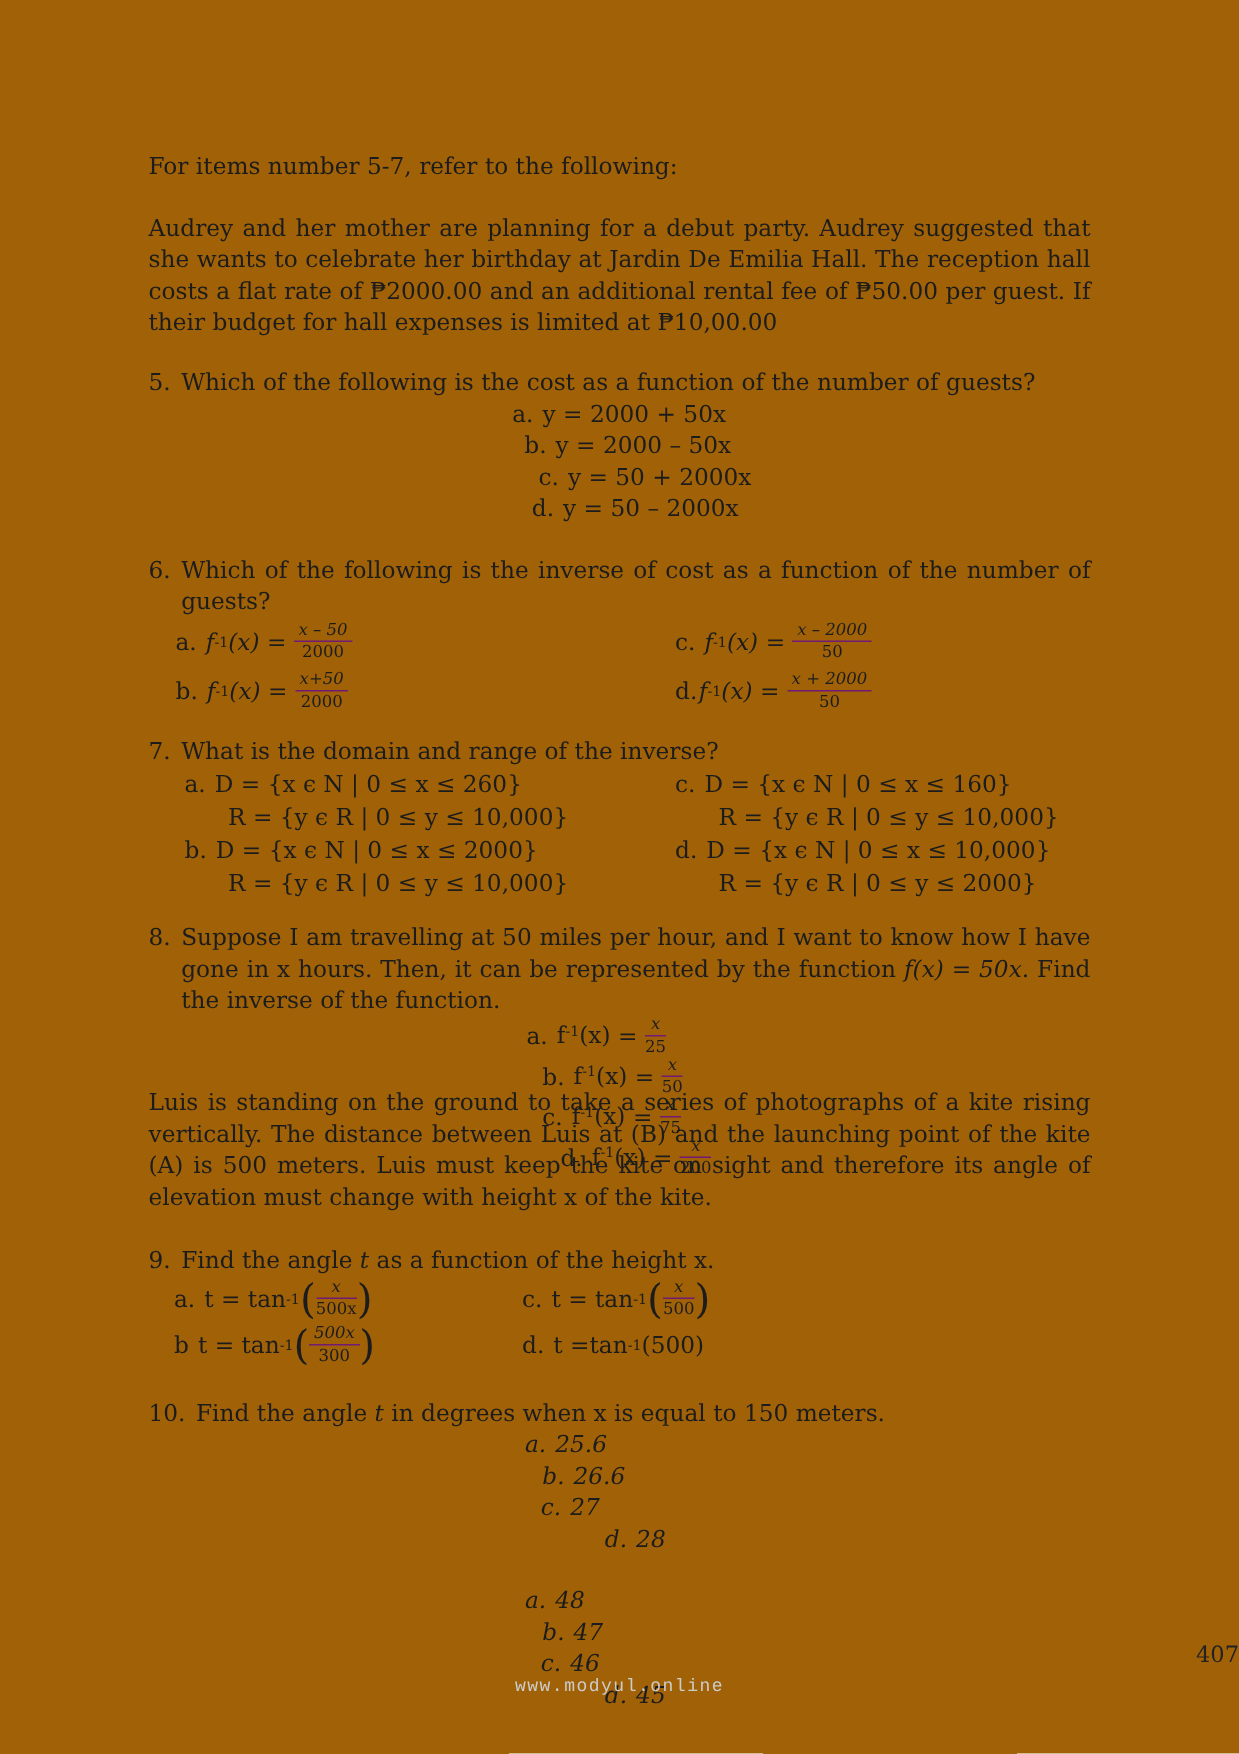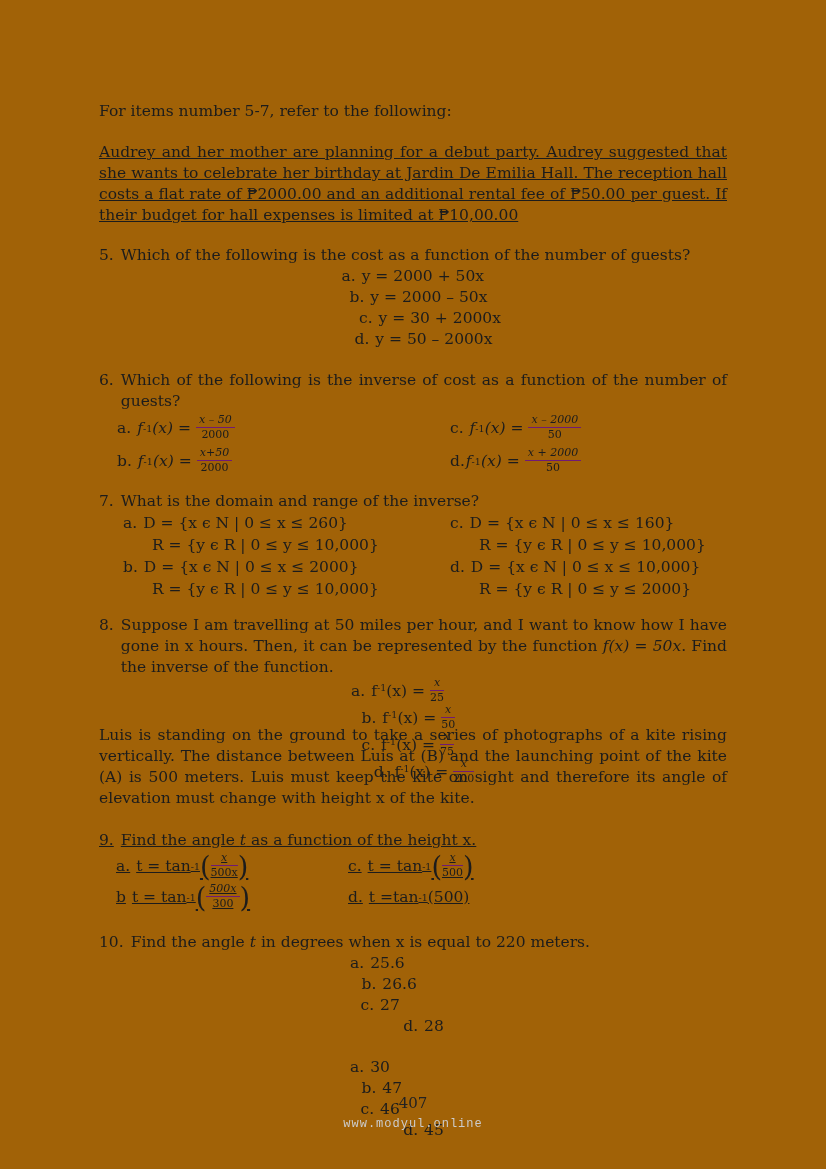--- a/index.html
+++ b/index.html
@@ -4,63 +4,63 @@
 <style>
   html,body { margin:0; padding:0; background:#ffffff; }
   .page {
     position:relative; width:826px; height:1169px; background:#a16207;
     font-family:"DejaVu Serif", serif; font-size:15.5px; line-height:21px;
     color:#1c1c1c; overflow:hidden;
   }
   .content { position:absolute; left:99px; top:101px; width:628px; }
   .jt { text-align:justify; }
   .block { margin:0; }
-  .mb20 { margin-bottom:20px; } .mb19 { margin-bottom:19px;text-decoration:underline; }
+  .mb20 { margin-bottom:20px; } .mb19 { margin-bottom:19px; }
   .mb17 { margin-bottom:17px; } .mb21 { margin-bottom:21px; }
   .mb13 { margin-bottom:13px; } .mb15 { margin-bottom:15px; }
   .mb16 { margin-bottom:16px; }
 
   .q { display:flex; }
   .qnum { flex:0 0 auto; padding-right:7px; }
   .qtext { flex:1 1 auto; text-align:justify; }
 
   .it { font-style:italic; }
   sup.msup { font-size:9.5px; line-height:0; vertical-align:5px; letter-spacing:0; }
 
   
   .optrow { display:flex; align-items:center;flex-direction:column; }
   .optrow .o { flex:0 0 auto; white-space:nowrap; }
   .lbl { margin-right:6px; }
   .lbl.tight { margin-right:1px; }
   .q5row { padding-left:21px; }
   .q5row .o1 { width:164px; } .q5row .o2 { width:148px; } .q5row .o3 { width:129px; }
   .q8row { padding-left:22px; height:31px; }
   .q8row .o1 { width:146px; } .q8row .o2 { width:125px; } .q8row .o3 { width:125px; }
-  .q10row { padding-left:21px; }
+  .q10row { padding-left:21px;font-style:italic; }
   .q10row .o1 { width:147px; } .q10row .o2 { width:124px; } .q10row .o3 { width:126px; }
 
   
   .grid-q6 { display:grid; grid-template-columns:333px auto; padding-left:18px; }
   .grid-q6 .opt { height:33px; display:flex; align-items:center; white-space:nowrap; }
   .grid-q7 { display:grid; grid-template-columns:327px auto; padding-left:24px; line-height:22px; }
   .grid-q7 .dline { white-space:nowrap; }
   .grid-q7 .rline { white-space:nowrap; padding-left:29px; }
   .grid-q9 { display:grid; grid-template-columns:232px auto; padding-left:17px; }
   .grid-q9 .opt { height:31px; display:flex; align-items:center; white-space:nowrap; }
 
   .eq { margin:0 5px; }
 
   .frac { display:inline-block; text-align:center; vertical-align:middle;
           font-size:11px; line-height:12px; position:relative; top:-1px; }
   .frac .fnum { display:block; border-bottom:1px solid #701a75; padding:0 3px 1px; font-style:italic; }
   .frac .fden { display:block; padding-top:1px; }
 
   .bp { font-size:175%; line-height:0; vertical-align:middle; font-weight:normal; }
 
-  .pageno { position:absolute; top:1093px; left:0; right:0; text-align:center; font-size:15px; color:#222; }
+  .pageno { position:absolute; top:1093px; left:0; right:0; text-align:right; font-size:15px; color:#222; }
   .watermark { position:absolute; top:1114px; left:0; right:0; text-align:center;
                font-family:Liberation Mono, monospace; font-size:12px;
                color:#cccccc; letter-spacing:1px; }
 </style>
 </head>
 <body>
 
 <div class="page">
   <div class="content">
 
@@ -69,21 +69,21 @@
     <div class="block jt mb19">Audrey and her mother are planning for a debut party. Audrey suggested that she wants to celebrate her birthday at Jardin De Emilia Hall. The reception hall costs a flat rate of ₱2000.00 and an additional rental fee of ₱50.00 per guest. If their budget for hall expenses is limited at ₱10,00.00</div>
 
     <div class="block mb20">
       <div class="q">
         <span class="qnum">5.</span>
         <div class="qtext">Which of the following is the cost as a function of the number of guests?</div>
       </div>
       <div class="optrow q5row">
         <span class="o o1"><span class="lbl">a.</span><span>y = 2000 + 50x</span></span>
         <span class="o o2"><span class="lbl">b.</span><span>y = 2000 – 50x</span></span>
-        <span class="o o3"><span class="lbl">c.</span><span>y = 30 + 2000x</span></span>
+        <span class="o o3"><span class="lbl">c.</span><span>y = 50 + 2000x</span></span>
         <span class="o"><span class="lbl">d.</span><span>y = 50 – 2000x</span></span>
       </div>
     </div>
 
     <div class="block mb13">
       <div class="q">
         <span class="qnum">6.</span>
         <div class="qtext">Which of the following is the inverse of cost as a function of the number of guests?</div>
       </div>
       <div class="grid-q6">
@@ -219,33 +219,33 @@
             <span>t =tan</span>
             <sup class="msup">-1</sup>
             <span>(500)</span>
         </div>
       </div>
     </div>
 
     <div class="block mb20">
       <div class="q">
         <span class="qnum">10.</span>
-        <div class="qtext"><span>Find the angle </span><span class="it">t</span><span> in degrees when x is equal to 220 meters.</span></div>
+        <div class="qtext"><span>Find the angle </span><span class="it">t</span><span> in degrees when x is equal to 150 meters.</span></div>
       </div>
       <div class="optrow q10row">
         <span class="o o1"><span class="lbl">a.</span><span>25.6</span></span>
         <span class="o o2"><span class="lbl">b.</span><span>26.6</span></span>
         <span class="o o3"><span class="lbl">c.</span><span>27</span></span>
         <span class="o"><span class="lbl">d.</span><span>28</span></span>
       </div>
     </div>
 
     <div class="block">
       <div class="optrow q10row">
-        <span class="o o1"><span class="lbl">a.</span><span>30</span></span>
+        <span class="o o1"><span class="lbl">a.</span><span>48</span></span>
         <span class="o o2"><span class="lbl">b.</span><span>47</span></span>
         <span class="o o3"><span class="lbl">c.</span><span>46</span></span>
         <span class="o"><span class="lbl">d.</span><span>45</span></span>
       </div>
     </div>
 
   </div>
 
   <div class="pageno">407</div>
   <div class="watermark">www.modyul.online</div>

